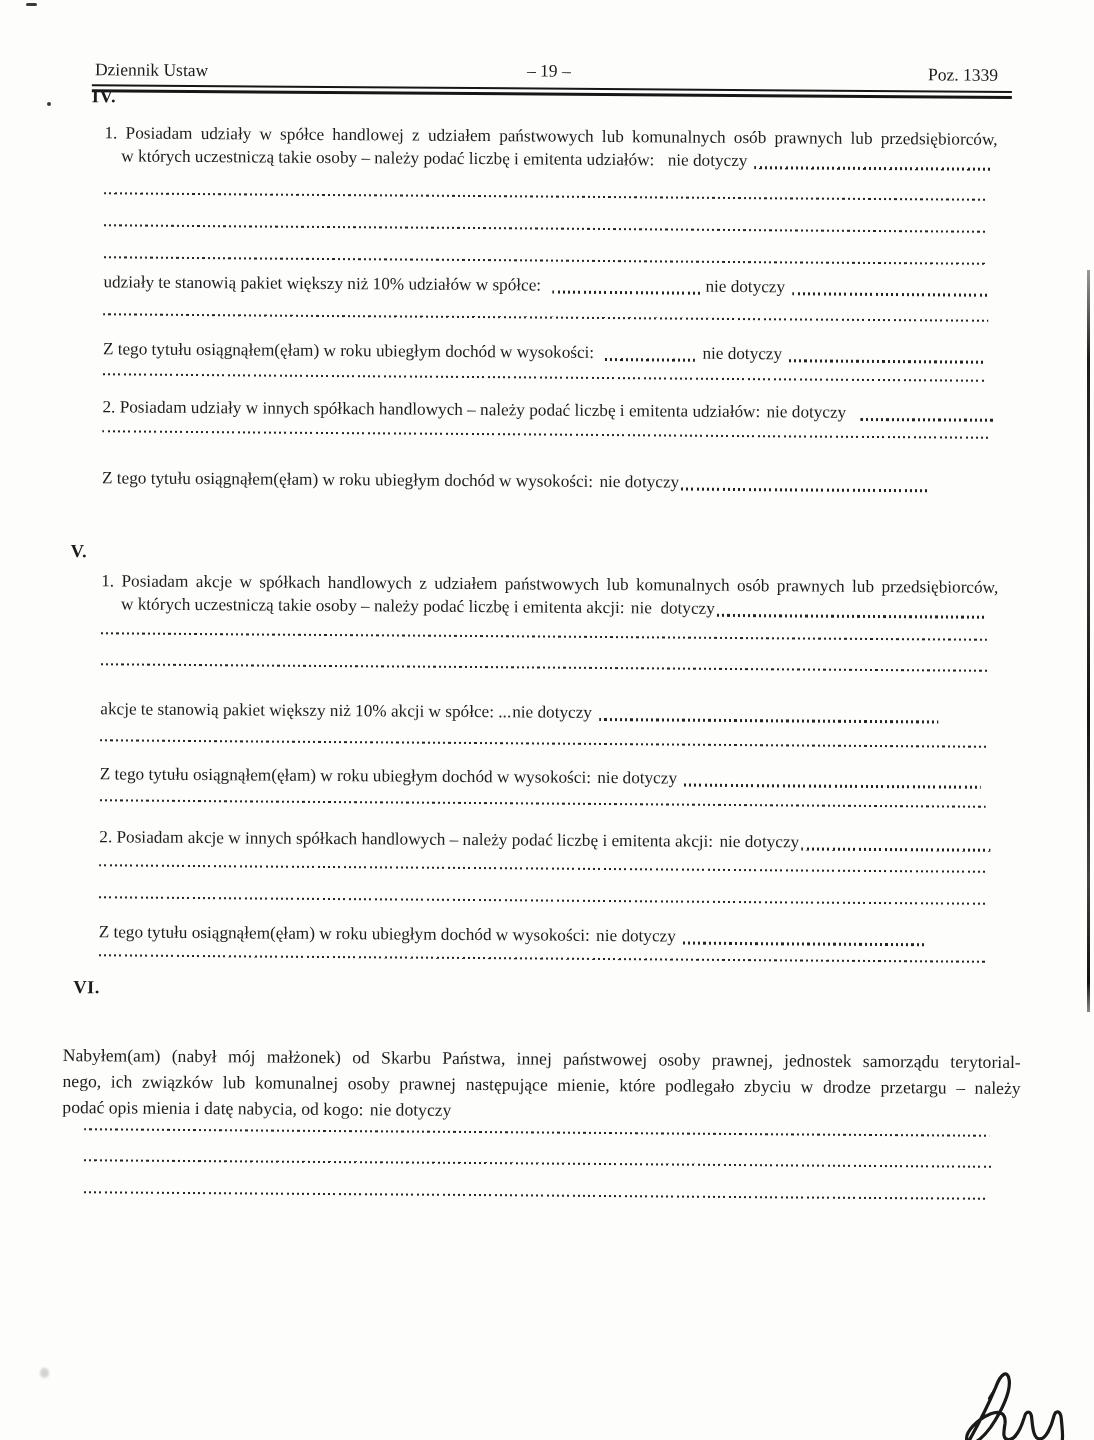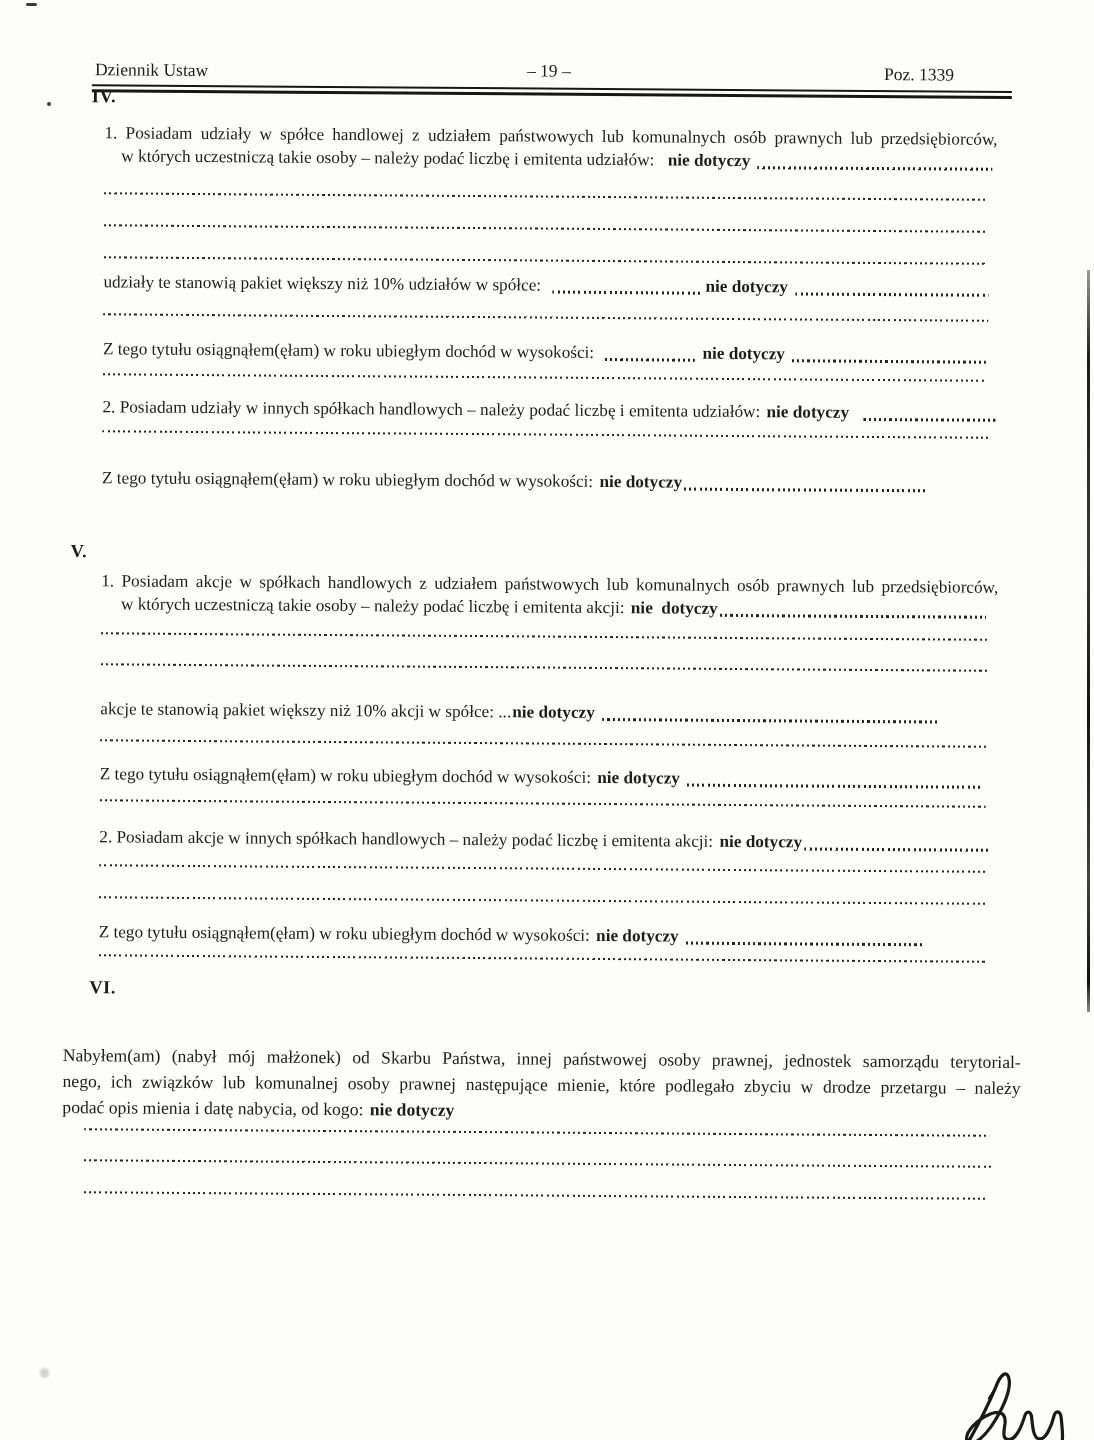--- a/index.html
+++ b/index.html
@@ -9,21 +9,21 @@
     background:#fdfdfc;
     overflow:hidden;
     font-family:"Liberation Serif", serif;
     color:#1c1c1c;
     padding-left:12px;
   }
   .skew{position:absolute;inset:0;transform:rotate(0.42deg);transform-origin:60px 70px;}
   .jline{position:absolute;font-size:17.2px;line-height:22px;text-align:justify;text-align-last:justify;}
   .flexline{position:absolute;display:flex;align-items:baseline;font-size:17.2px;line-height:22px;}
   .flexline > span{white-space:pre;}
-  .b{font-weight:bold;}
+  .b{font-weight:normal;}
   .flexline .b{margin-left:9px;}
   .sec{position:absolute;font-size:18.5px;font-weight:bold;letter-spacing:0.5px;}
   .dots{height:2.4px;background:repeating-linear-gradient(90deg,#242424 0 2.1px,transparent 2.1px 5.2px);align-self:flex-end;margin:0 2px 3.5px 7px;}
   .fill{flex:1 1 auto;}
   .fixed{flex:0 0 auto;display:inline-block;}
   .dotrow{position:absolute;height:2.4px;background:repeating-linear-gradient(90deg,#242424 0 2.1px,transparent 2.1px 5.2px);}
   .rule{position:absolute;background:#161616;}
   .hdr{position:absolute;font-size:17.5px;line-height:20px;white-space:pre;}
   .artifact{position:absolute;left:1087px;top:270px;width:3px;height:742px;
     background:linear-gradient(#9a9a9a,#1c1c1c 12%,#3a3a3a 38%,#141414 60%,#444 82%,#111 96%,#888);}
@@ -32,21 +32,21 @@
   .sig{position:absolute;left:898px;top:1346px;width:190px;height:100px;}
 </style>
 </head>
 <body>
 
 <div class="page">
   <div class="skew">
 
     <div class="hdr" style="left:95px;top:59px;">Dziennik Ustaw</div>
     <div class="hdr" style="left:527px;top:57px;">– 19 –</div>
-    <div class="hdr" style="left:884px;top:58px;">Poz. 1339</div>
+    <div class="hdr" style="left:928px;top:58px;">Poz. 1339</div>
     <div class="rule" style="left:92px;top:84px;width:920px;height:1.6px;"></div>
     <div class="rule" style="left:92px;top:89px;width:920px;height:2.6px;"></div>
 
     <div class="sec" style="left:92px;top:86px;">IV.</div>
 
     <div class="jline" style="left:105px;top:122px;width:893px;">1. Posiadam udziały w spółce handlowej z udziałem państwowych lub komunalnych osób prawnych lub przedsiębiorców,</div>
 
     <div class="flexline" style="left:122px;top:145px;width:873px;">
       <span>w których uczestniczą takie osoby – należy podać liczbę i emitenta udziałów: </span>
       <span class="b">nie dotyczy</span>
@@ -128,21 +128,21 @@
     <div class="dotrow" style="left:105px;top:896px;width:889px;"></div>
 
     <div class="flexline" style="left:105px;top:921px;width:828px;">
       <span>Z tego tytułu osiągnąłem(ęłam) w roku ubiegłym dochód w wysokości: </span>
       <span class="b" style="margin-left:2px;">nie dotyczy</span>
       <span class="dots fill"></span>
     </div>
 
     <div class="dotrow" style="left:105px;top:954px;width:887px;"></div>
 
-    <div class="sec" style="left:80px;top:977px;margin-left:16px;">VI.</div>
+    <div class="sec" style="left:80px;top:977px;">VI.</div>
 
     <div class="jline" style="left:70px;top:1042px;width:958px;font-size:17.6px;line-height:26px;">Nabyłem(am) (nabył mój małżonek) od Skarbu Państwa, innej państwowej osoby prawnej, jednostek samorządu terytorial-</div>
     <div class="jline" style="left:70px;top:1068px;width:958px;font-size:17.6px;line-height:26px;">nego, ich związków lub komunalnej osoby prawnej następujące mienie, które podlegało zbyciu w drodze przetargu – należy</div>
     <div class="flexline" style="left:70px;top:1094px;width:600px;font-size:17.6px;line-height:26px;">
       <span>podać opis mienia i datę nabycia, od kogo: </span>
       <span class="b" style="margin-left:2px;">nie dotyczy</span>
     </div>
 
     <div class="dotrow" style="left:92px;top:1128px;width:905px;"></div>
     <div class="dotrow" style="left:92px;top:1159px;width:907px;"></div>

